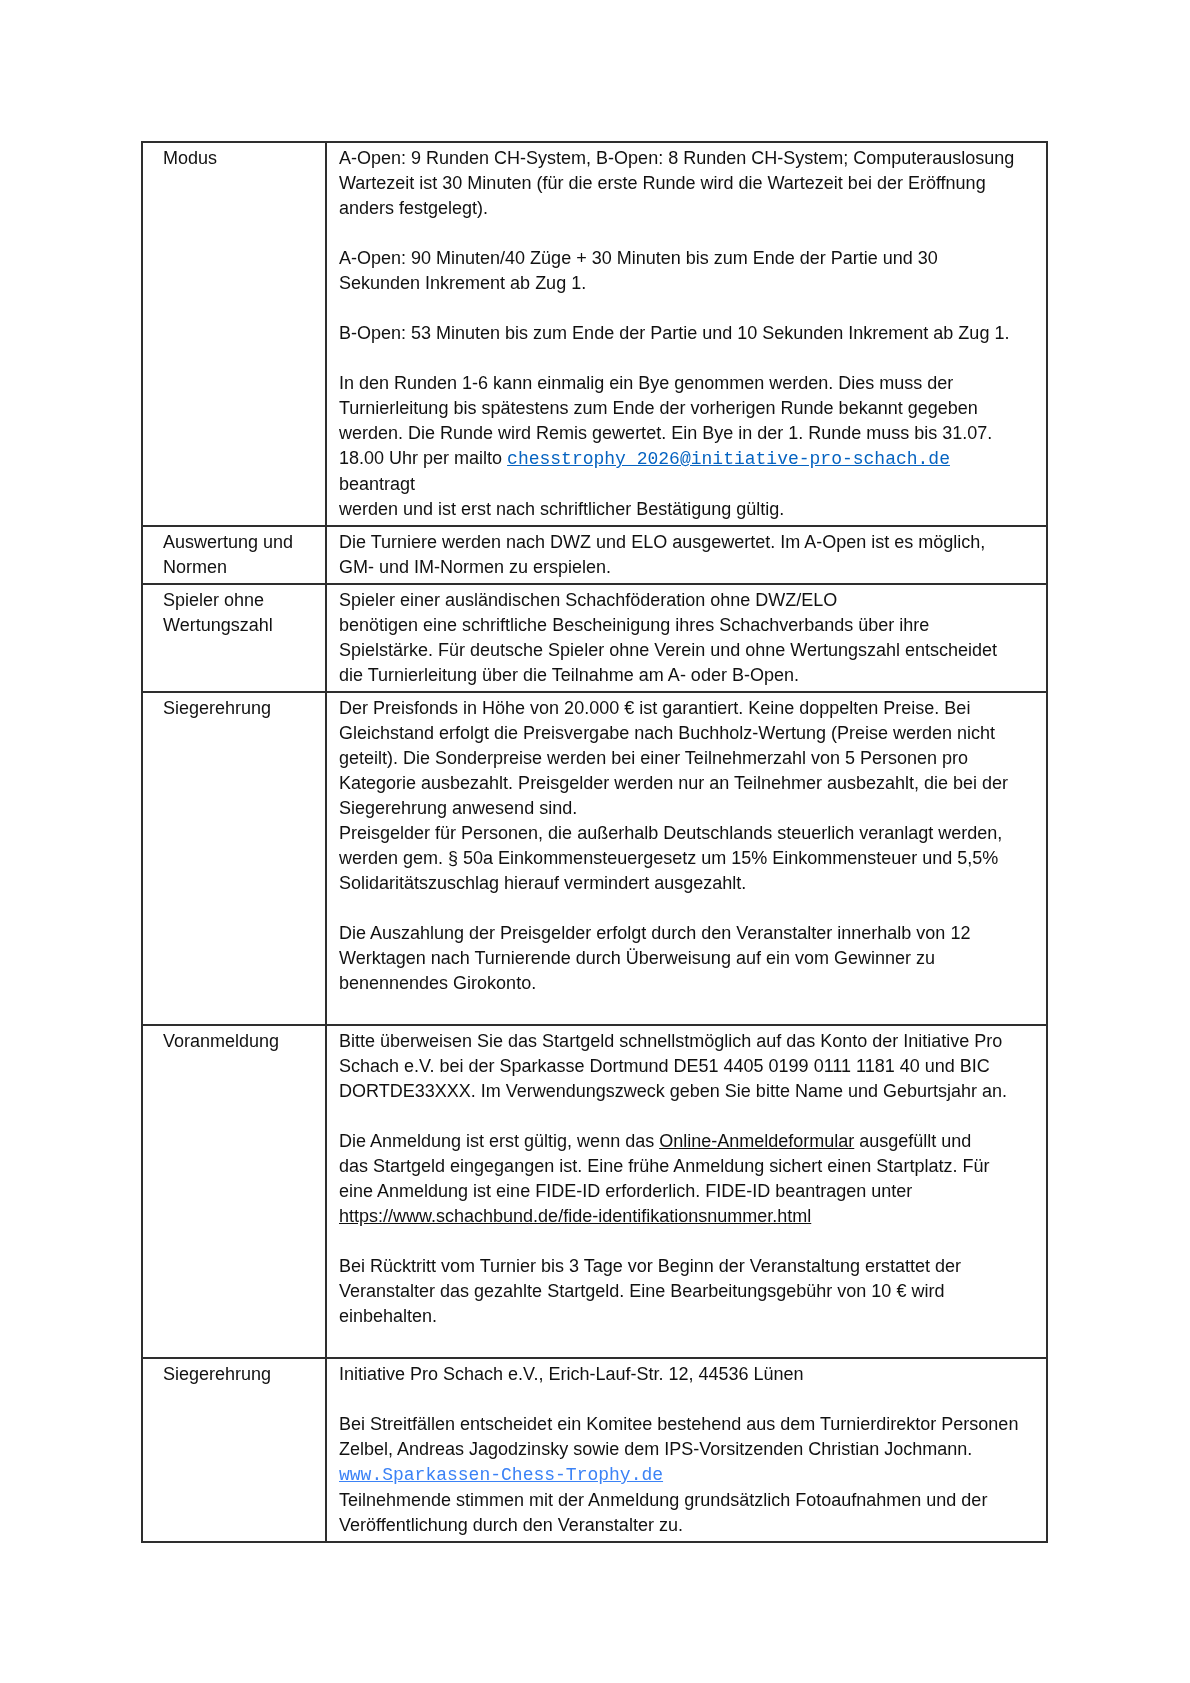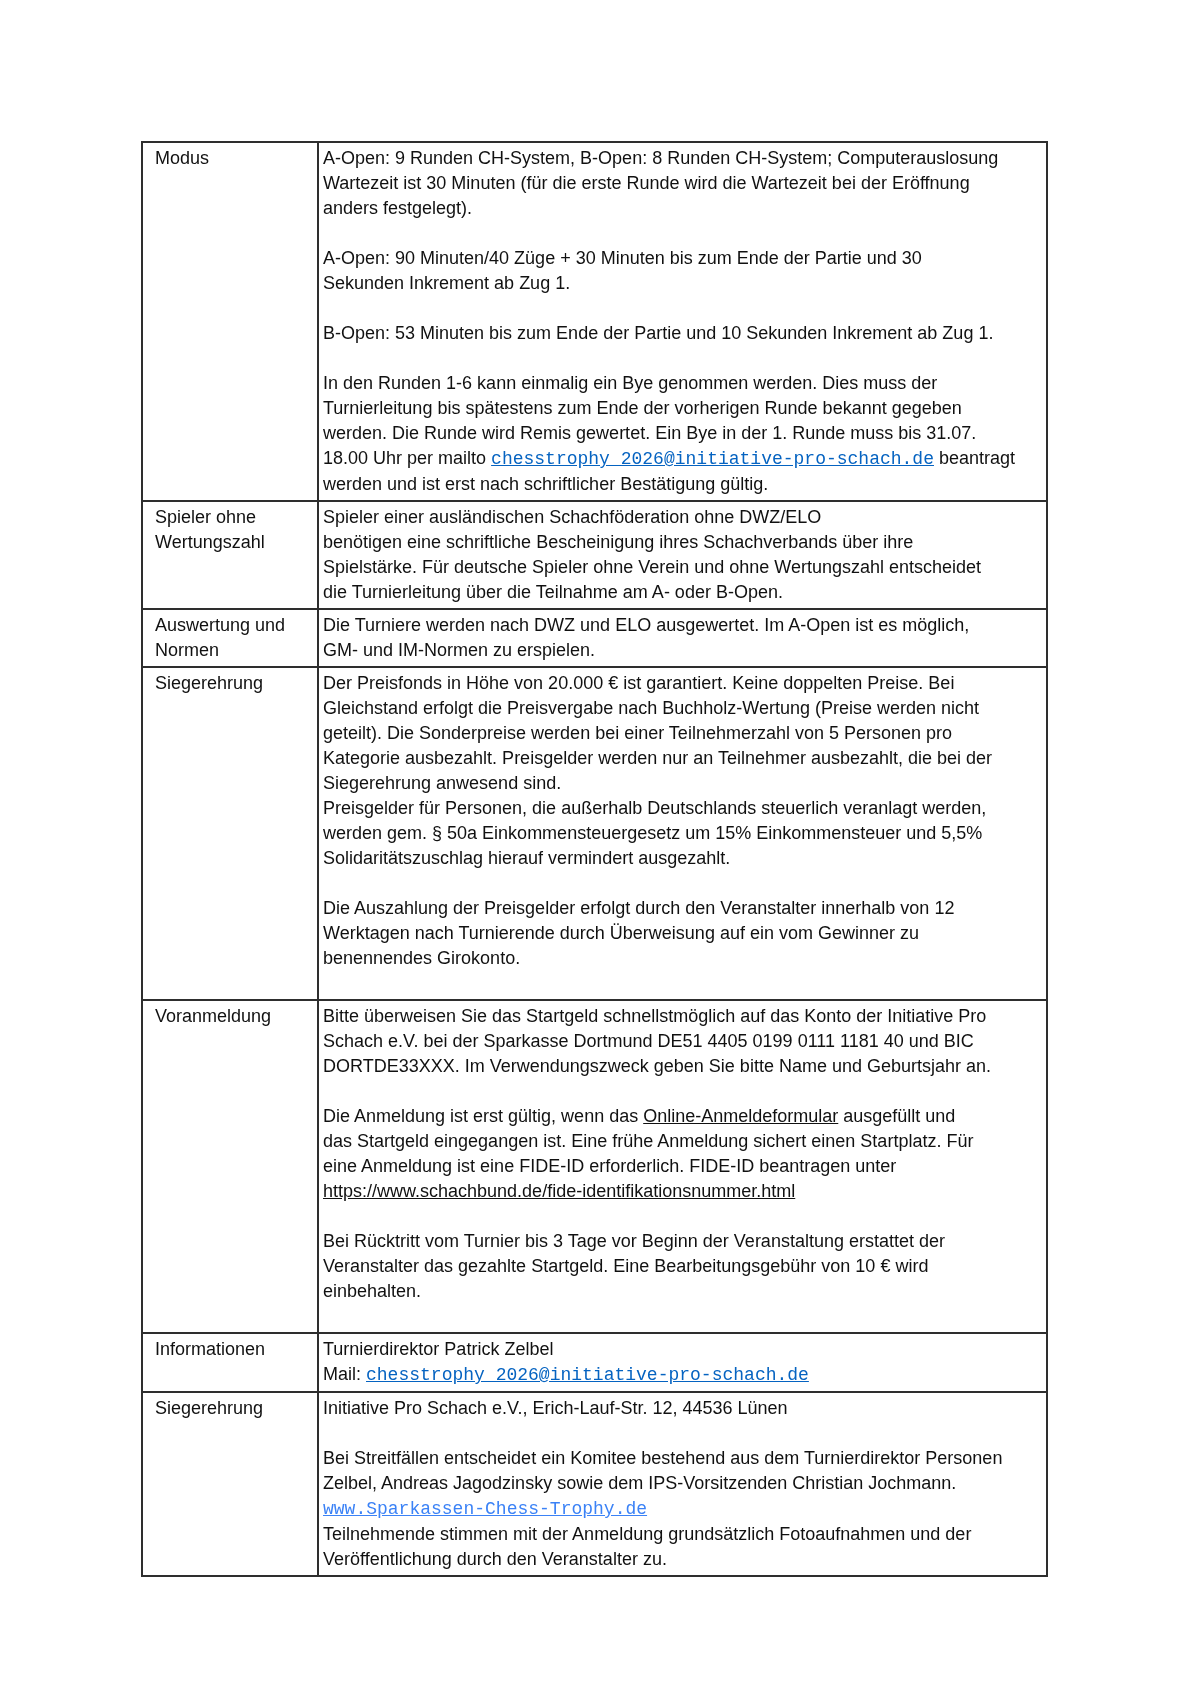--- a/index.html
+++ b/index.html
@@ -21,24 +21,24 @@
   }
   .doc-table td {
     border: 2px solid #2e2e2e;
     vertical-align: top;
     font-size: 18px;
     line-height: 25px;
     color: #111111;
   }
   td.label-cell {
     width: 156px;
-    padding: 3px 6px 3px 12px;
+    padding: 3px 6px 3px 20px;
   }
   td.content-cell {
-    padding: 3px 24px 3px 4px;
+    padding: 3px 24px 3px 12px;
     margin-left: 16px;
   }
   .para { white-space: pre-line; }
   .blank-line { white-space: pre; }
   .run-link {
     text-decoration: underline;
     cursor: pointer;
     font-family: Liberation Mono, monospace;
   }
   .run-ul {
@@ -68,38 +68,38 @@
           <div class="blank-line">&nbsp;</div>
           <div class="para"><span>In den Runden 1-6 kann einmalig ein Bye genommen werden. Dies muss der
 Turnierleitung bis spätestens zum Ende der vorherigen Runde bekannt gegeben
 werden. Die Runde wird Remis gewertet. Ein Bye in der 1. Runde muss bis 31.07.
 18.00 Uhr per mailto </span><span class="run-link" style="color: rgb(5, 99, 193);">chesstrophy_2026@initiative-pro-schach.de</span><span> beantragt
 werden und ist erst nach schriftlicher Bestätigung gültig.</span></div>
         </td>
       </tr>
       <tr>
         <td class="label-cell">
+          <div class="para">Auswertung und
+Normen</div>
+        </td>
+        <td class="content-cell">
+          <div class="para"><span>Die Turniere werden nach DWZ und ELO ausgewertet. Im A-Open ist es möglich,
+GM- und IM-Normen zu erspielen.</span></div>
+        </td>
+      </tr>
+      <tr>
+        <td class="label-cell">
           <div class="para">Spieler ohne
 Wertungszahl</div>
         </td>
         <td class="content-cell">
           <div class="para"><span>Spieler einer ausländischen Schachföderation ohne DWZ/ELO
 benötigen eine schriftliche Bescheinigung ihres Schachverbands über ihre
 Spielstärke. Für deutsche Spieler ohne Verein und ohne Wertungszahl entscheidet
 die Turnierleitung über die Teilnahme am A- oder B-Open.</span></div>
-        </td>
-      </tr>
-      <tr>
-        <td class="label-cell">
-          <div class="para">Auswertung und
-Normen</div>
-        </td>
-        <td class="content-cell">
-          <div class="para"><span>Die Turniere werden nach DWZ und ELO ausgewertet. Im A-Open ist es möglich,
-GM- und IM-Normen zu erspielen.</span></div>
         </td>
       </tr>
       <tr>
         <td class="label-cell">
           <div class="para">Siegerehrung</div>
         </td>
         <td class="content-cell">
           <div class="para"><span>Der Preisfonds in Höhe von 20.000 € ist garantiert. Keine doppelten Preise. Bei
 Gleichstand erfolgt die Preisvergabe nach Buchholz-Wertung (Preise werden nicht
 geteilt). Die Sonderpreise werden bei einer Teilnehmerzahl von 5 Personen pro
@@ -130,29 +130,20 @@
 </span><span class="run-ul">https://www.schachbund.de/fide-identifikationsnummer.html</span></div>
           <div class="blank-line">&nbsp;</div>
           <div class="para"><span>Bei Rücktritt vom Turnier bis 3 Tage vor Beginn der Veranstaltung erstattet der
 Veranstalter das gezahlte Startgeld. Eine Bearbeitungsgebühr von 10 € wird
 einbehalten.</span></div>
           <div class="blank-line">&nbsp;</div>
         </td>
       </tr>
       <tr>
         <td class="label-cell">
-          <div class="para">Informationen</div>
-        </td>
-        <td class="content-cell">
-          <div class="para"><span>Turnierdirektor Patrick Zelbel
-Mail: </span><span class="run-link" style="color: rgb(5, 99, 193);">chesstrophy_2026@initiative-pro-schach.de</span></div>
-        </td>
-      </tr>
-      <tr>
-        <td class="label-cell">
           <div class="para">Siegerehrung</div>
         </td>
         <td class="content-cell">
           <div class="para"><span>Initiative Pro Schach e.V., Erich-Lauf-Str. 12, 44536 Lünen</span></div>
           <div class="blank-line">&nbsp;</div>
           <div class="para"><span>Bei Streitfällen entscheidet ein Komitee bestehend aus dem Turnierdirektor Personen
 Zelbel, Andreas Jagodzinsky sowie dem IPS-Vorsitzenden Christian Jochmann.
 </span><span class="run-link" style="color: #3b82f6;">www.Sparkassen-Chess-Trophy.de</span><span>
 Teilnehmende stimmen mit der Anmeldung grundsätzlich Fotoaufnahmen und der
 Veröffentlichung durch den Veranstalter zu.</span></div>

